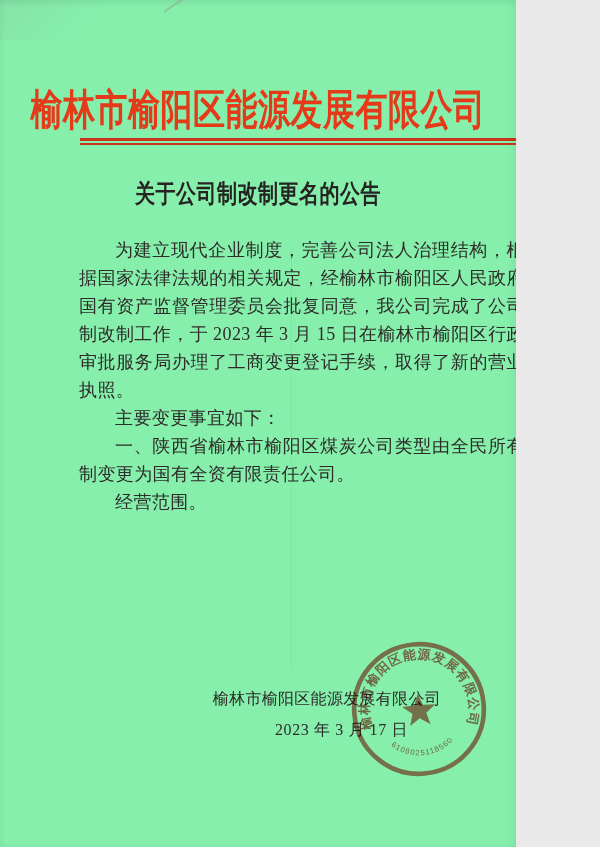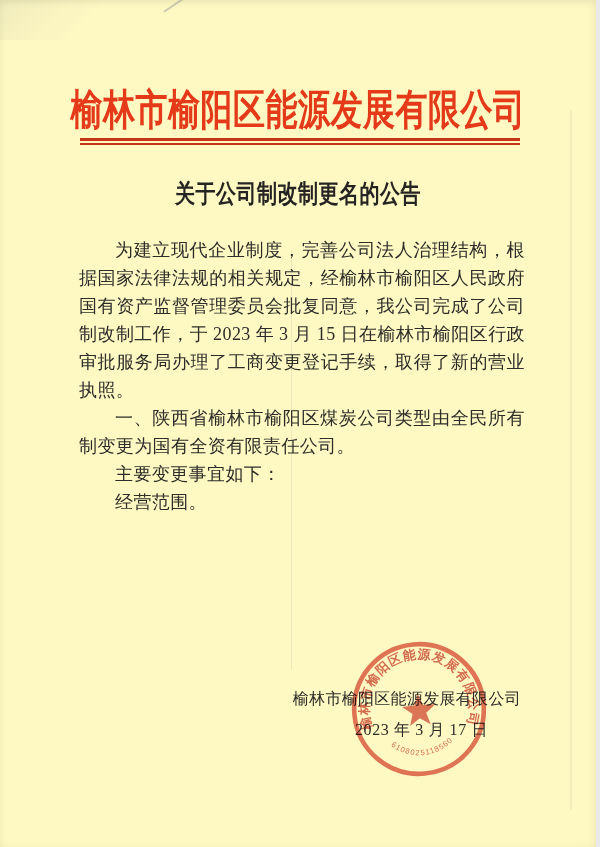--- a/index.html
+++ b/index.html
@@ -4,22 +4,22 @@
 <style>
   html, body { margin: 0; padding: 0; }
   body {
     width: 600px; height: 847px;
     font-family: "Liberation Serif", "DejaVu Serif", serif;
     background: #e9e9e9;
     overflow: hidden;
   }
   .paper {
     position: relative;
-    width: 596px; height: 847px;
-    background: #fef9c3;
+    width: 516px; height: 847px;
+    background: #86efac;
     box-shadow: inset -4px 0 8px rgba(0,0,0,0.035),
                 inset 0 4px 6px rgba(0,0,0,0.045),
                 inset 3px 0 6px rgba(0,0,0,0.02);
     overflow: hidden;
   }
   .letterhead {
     position: absolute; left: 0; right: 0; top: 82px;
     text-align: center;
     font-size: 32px; font-weight: bold;
     color: #e43a19;
@@ -108,22 +108,22 @@
   <div class="edge-streak"></div>
 
   <div class="letterhead">榆林市榆阳区能源发展有限公司</div>
 
   <div class="red-rule"></div>
 
   <h1 class="doc-title">关于公司制改制更名的公告</h1>
 
   <div class="body-text">
     <p>为建立现代企业制度，完善公司法人治理结构，根据国家法律法规的相关规定，经榆林市榆阳区人民政府国有资产监督管理委员会批复同意，我公司完成了公司制改制工作，于 2023 年 3 月 15 日在榆林市榆阳区行政审批服务局办理了工商变更登记手续，取得了新的营业执照。</p>
+    <p>主要变更事宜如下：</p>
     <p>一、陕西省榆林市榆阳区煤炭公司类型由全民所有制变更为国有全资有限责任公司。</p>
-    <p>主要变更事宜如下：</p>
     <p>经营范围。</p>
   </div>
 
   <div class="sign-block">
     <div class="sig">榆林市榆阳区能源发展有限公司</div>
     <div class="date">2023 年 3 月 17 日</div>
   </div>
 
   <svg class="seal" viewBox="0 0 140 140" xmlns="http://www.w3.org/2000/svg">
     <defs>

